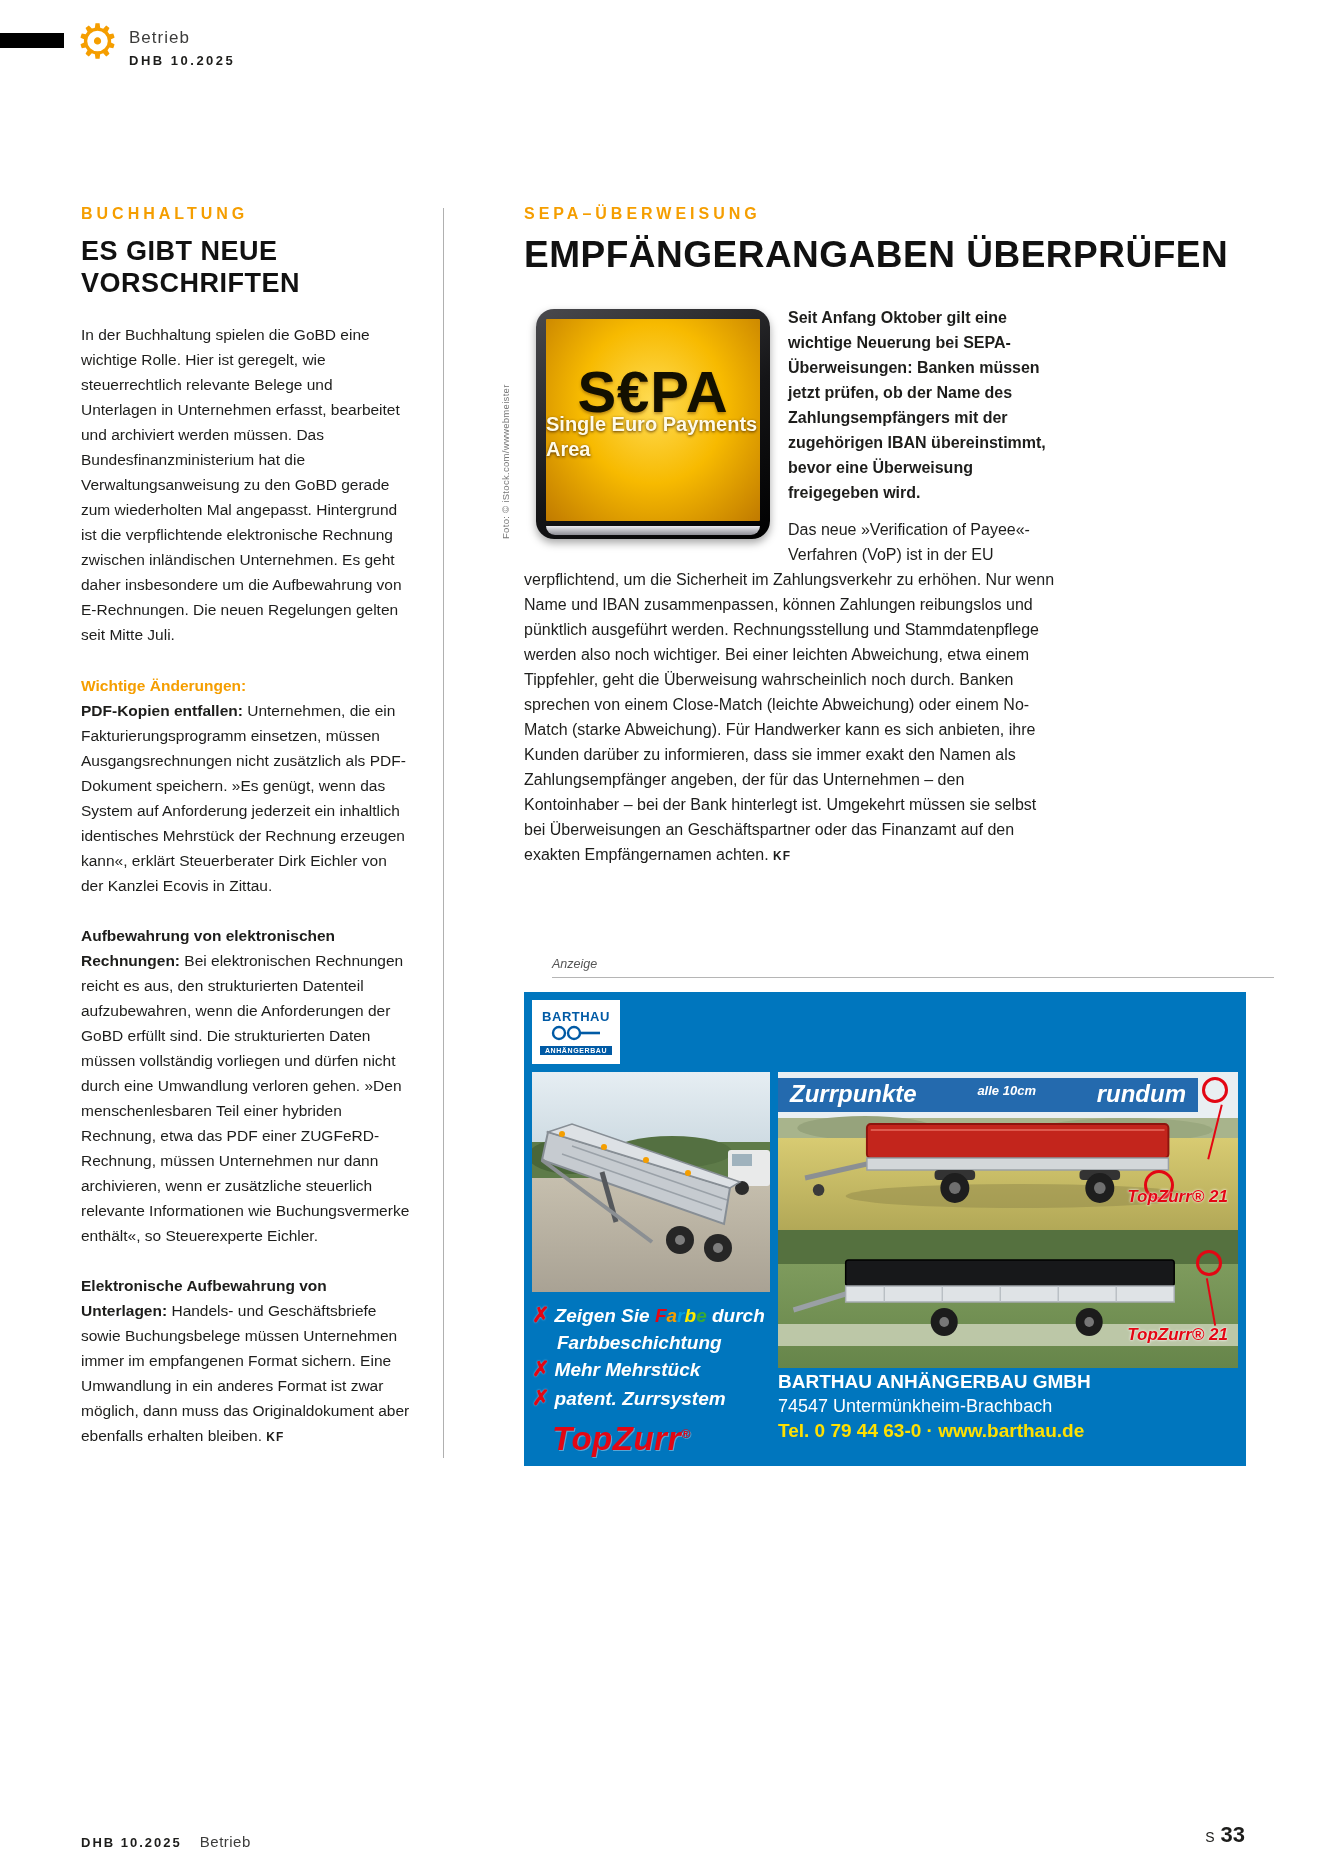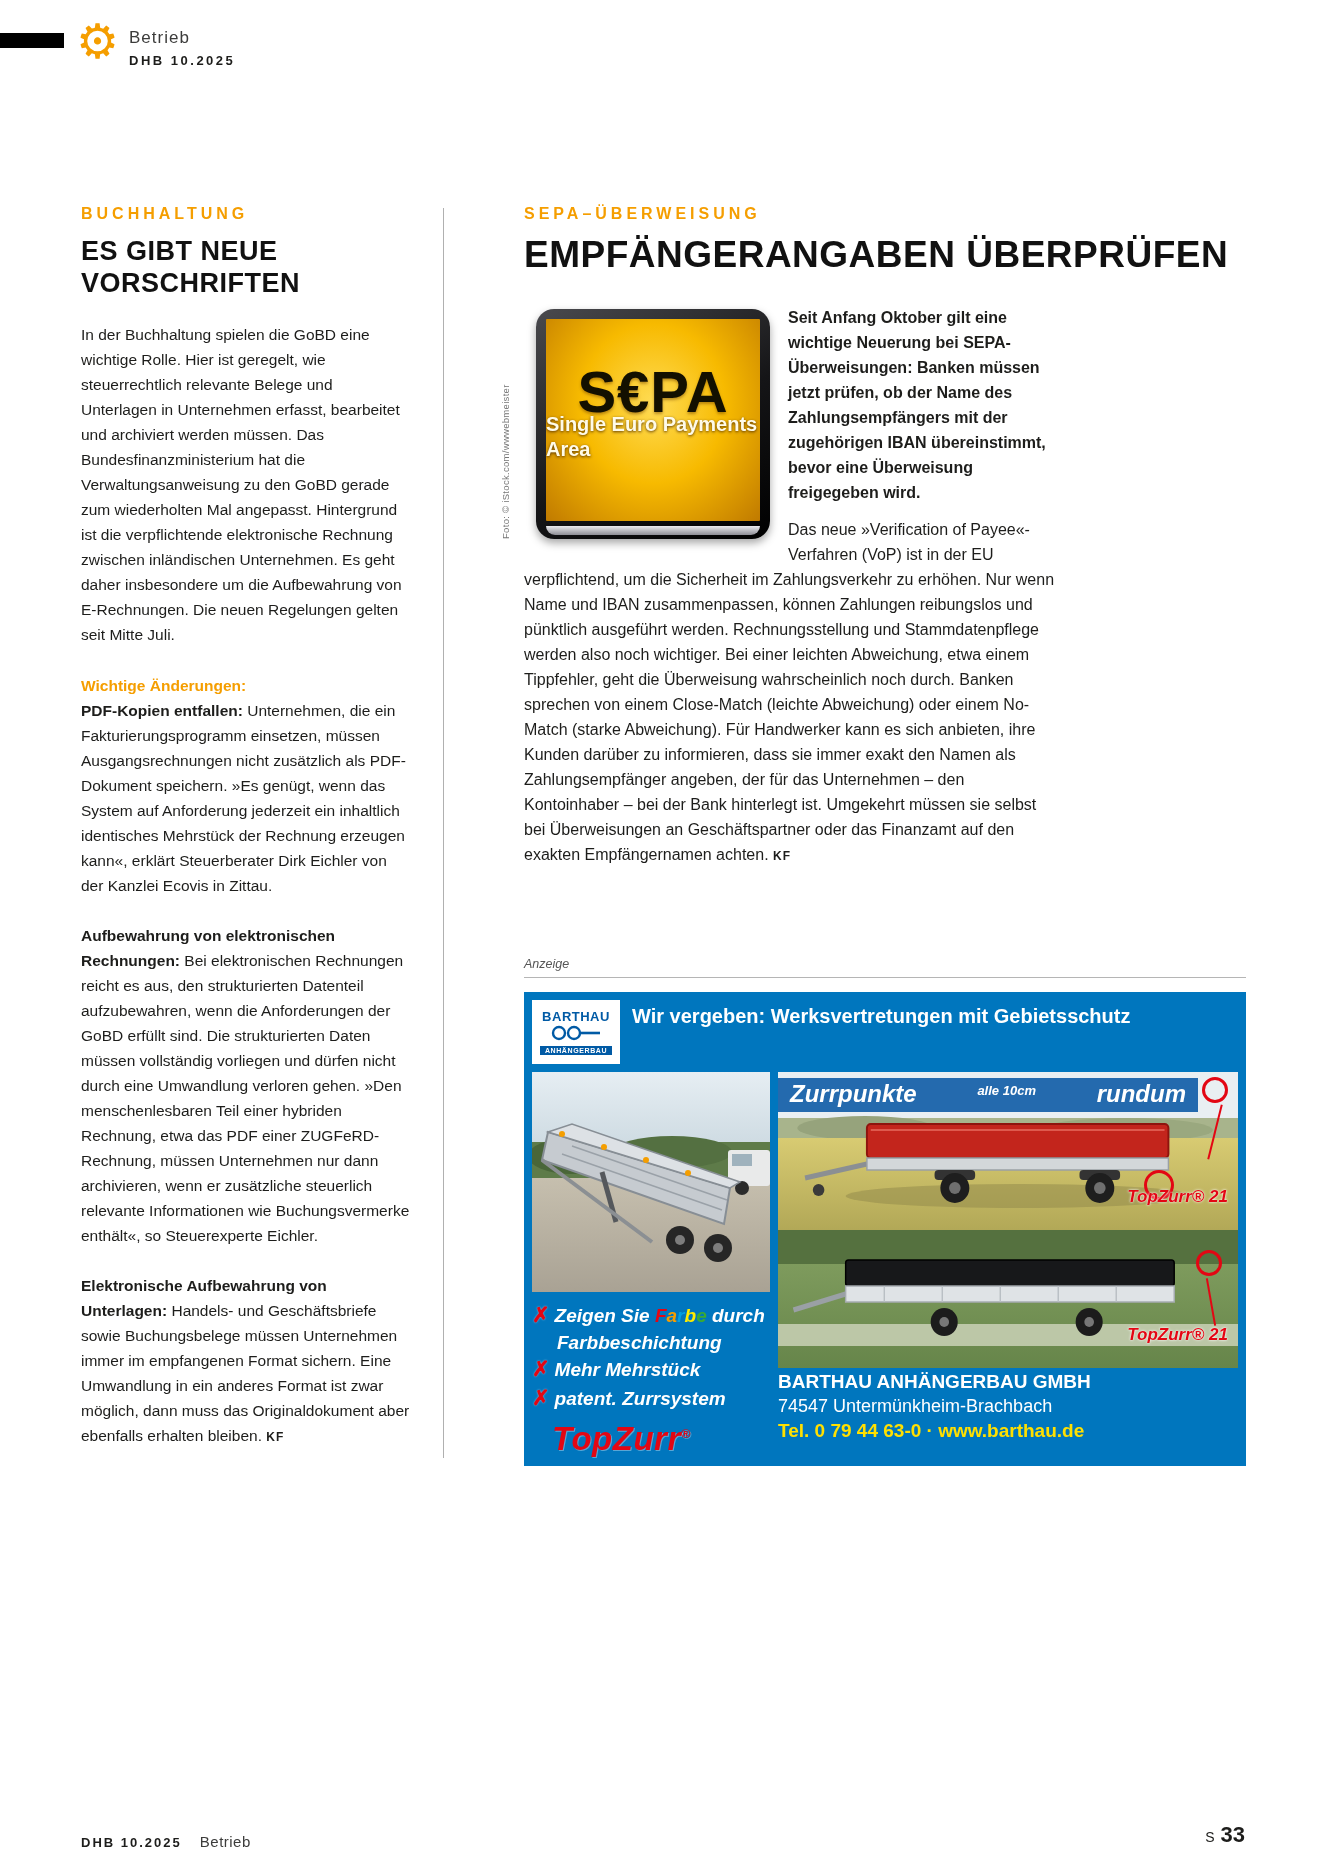--- a/index.html
+++ b/index.html
@@ -48,21 +48,21 @@
             background:radial-gradient(ellipse at 50% 42%, #ffdc55 0%, #f7ba00 48%, #c07a00 100%);
             display:flex; flex-direction:column; align-items:center; justify-content:center; }
   .sepa-title { font-size:58px; font-weight:bold; color:#131000; letter-spacing:1px; text-shadow:0 2px 3px rgba(120,70,0,.5); }
   .sepa-sub { margin-top:8px; font-size:20px; font-weight:bold; color:#fffbe8; text-shadow:0 1px 3px rgba(70,35,0,.9); }
   .intro-bold { font-weight:bold; }
   .body-p { margin-top:12px; }
   .clear { clear:both; }
 
   
   .anzeige-label { font-style:italic; font-size:12.5px; color:#555; margin-top:88px;
-                   padding-bottom:6px; border-bottom:1px solid #b5b5b5; width:722px; }
+                   padding-bottom:6px; border-bottom:1px solid #b5b5b5; width:722px;margin-left:28px; }
   .ad { margin-top:14px; width:722px; background:#0076be; padding:8px; }
   .ad-header { display:flex; gap:10px; height:64px; }
   .ad-logo { width:88px; background:#fff; display:flex; flex-direction:column; align-items:center;
              justify-content:center; padding:3px 2px; }
   .ad-logo-name { color:#005aa5; font-weight:bold; font-size:13px; letter-spacing:0.5px; }
   .ad-logo-mark { margin:1px 0; }
   .ad-logo-sub { background:#005aa5; color:#fff; font-size:7px; font-weight:bold; letter-spacing:0.6px; padding:1px 5px; }
   .ad-head-text { flex:1; padding-left:2px; padding-top:1px; }
   .ad-headline { color:#ffe000; font-size:31px; font-weight:bold; line-height:1.05; }
   .ad-subline { color:#fff; font-size:20px; font-weight:bold; margin-top:4px; }
@@ -167,21 +167,20 @@
           <div class="ad-logo-mark">
             <svg width="52" height="16" viewBox="0 0 52 16">
               <circle cx="9" cy="8" r="6" fill="none" stroke="#005aa5" stroke-width="2.4"></circle>
               <circle cx="24" cy="8" r="6" fill="none" stroke="#005aa5" stroke-width="2.4"></circle>
               <line x1="30" y1="8" x2="50" y2="8" stroke="#005aa5" stroke-width="2.6"></line>
             </svg>
           </div>
           <div class="ad-logo-sub">ANHÄNGERBAU</div>
         </div>
         <div class="ad-head-text">
-          <div class="ad-subline">Wir vergeben: Werksvertretungen mit Gebietsschutz</div>
         </div>
       </div>
 
       <div class="ad-main">
         <div class="ad-left">
           <div class="photo photo-left">
             <svg viewBox="0 0 238 220" preserveAspectRatio="none">
               <defs>
                 <linearGradient id="skyL" x1="0" y1="0" x2="0" y2="1">
                   <stop offset="0" stop-color="#e6eef3"></stop>

